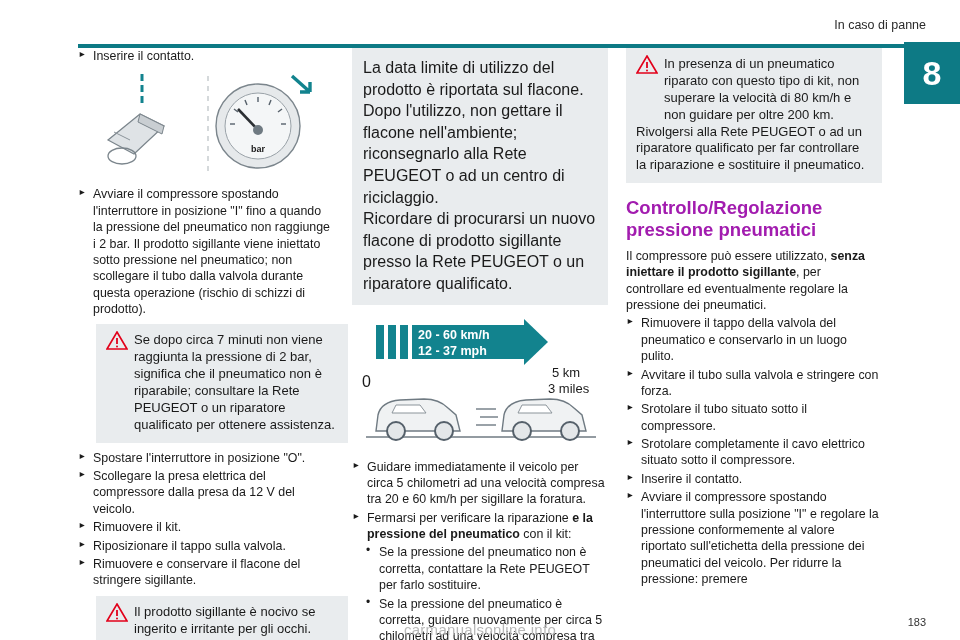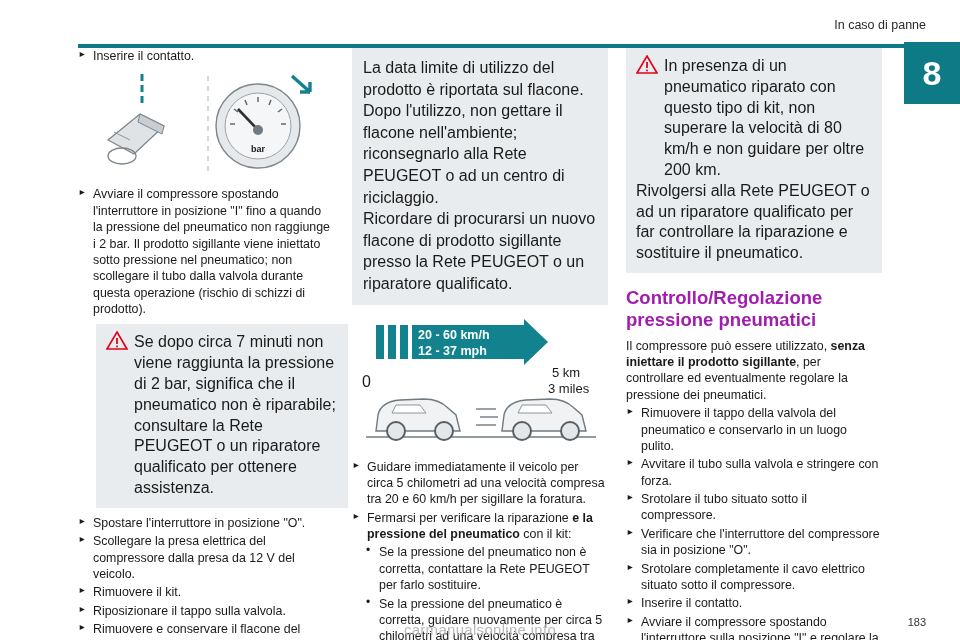--- a/index.html
+++ b/index.html
@@ -83,21 +83,21 @@
     left: 14px; top: -1px;
     font-size: 12px;
   }
   .plain { margin-bottom: 2px; }
 
   
   .note-box {
     background: #e9ecee;
     padding: 8px 10px 9px 10px;
     margin: 7px 0 7px 0;
-    font-size: 16px;
+    font-size: 13px;
     line-height: 1.3;
   }
   .note-box.indent { margin-left: 18px; width: 252px; }
   .note-first-line {
     position: relative;
     padding-left: 28px;
     min-height: 20px;
   }
   .warn-icon {
     position: absolute;
@@ -228,20 +228,28 @@
       </div>
     </div>
 
     <div class="arrow-para">Spostare l'interruttore in posizione "O".</div>
     <div class="arrow-para">Scollegare la presa elettrica del compressore dalla presa da 12 V del veicolo.</div>
     <div class="arrow-para">Rimuovere il kit.</div>
     <div class="arrow-para">Riposizionare il tappo sulla valvola.</div>
     <div class="arrow-para">Rimuovere e conservare il flacone del stringere sigillante.</div>
 
     <div class="note-box indent">
+      <div class="note-first-line">
+        <svg class="warn-icon" viewBox="0 0 22 19" xmlns="http://www.w3.org/2000/svg">
+          <path d="M11 1 L21 18 L1 18 Z" fill="none" stroke="#e2001a" stroke-width="1.6"></path>
+          <line x1="11" y1="7" x2="11" y2="13" stroke="#e2001a" stroke-width="1.8"></line>
+          <circle cx="11" cy="15.6" r="1" fill="#e2001a"></circle>
+        </svg>
+        <span>Il prodotto sigillante è nocivo se ingerito e irritante per gli occhi.</span>
+      </div>
       <div class="note-rest">Mantenere il prodotto fuori dalla portata dei bambini.</div>
     </div>
 
   </div>
 
   <div class="col col2">
 
     <div class="info-box" style="white-space: pre-line;">La data limite di utilizzo del prodotto è riportata sul flacone.
 Dopo l'utilizzo, non gettare il flacone nell'ambiente; riconsegnarlo alla Rete PEUGEOT o ad un centro di riciclaggio.
 Ricordare di procurarsi un nuovo flacone di prodotto sigillante presso la Rete PEUGEOT o un riparatore qualificato.</div>
@@ -310,21 +318,20 @@
       <div class="note-rest">Rivolgersi alla Rete PEUGEOT o ad un riparatore qualificato per far controllare la riparazione e sostituire il pneumatico.</div>
     </div>
 
     <h2 class="section-title">Controllo/Regolazione pressione pneumatici</h2>
 
     <p class="plain"><span>Il compressore può essere utilizzato, </span><span class="bold">senza iniettare il prodotto sigillante</span><span>, per controllare ed eventualmente regolare la pressione dei pneumatici.</span></p>
 
     <div class="arrow-para">Rimuovere il tappo della valvola del pneumatico e conservarlo in un luogo pulito.</div>
     <div class="arrow-para">Avvitare il tubo sulla valvola e stringere con forza.</div>
     <div class="arrow-para">Srotolare il tubo situato sotto il compressore.</div>
-    <div class="arrow-para">Verificare che l'interruttore del compressore sia in posizione "O".</div>
     <div class="arrow-para">Srotolare completamente il cavo elettrico situato sotto il compressore.</div>
     <div class="arrow-para">Inserire il contatto.</div>
     <div class="arrow-para">Avviare il compressore spostando l'interruttore sulla posizione "I" e regolare la pressione conformemente al valore riportato sull'etichetta della pressione dei pneumatici del veicolo. Per ridurre la pressione: premere</div>
 
   </div>
 
   <div class="footer-page">183</div>
   <div class="watermark">carmanualsonline.info</div>
 
 </div>

